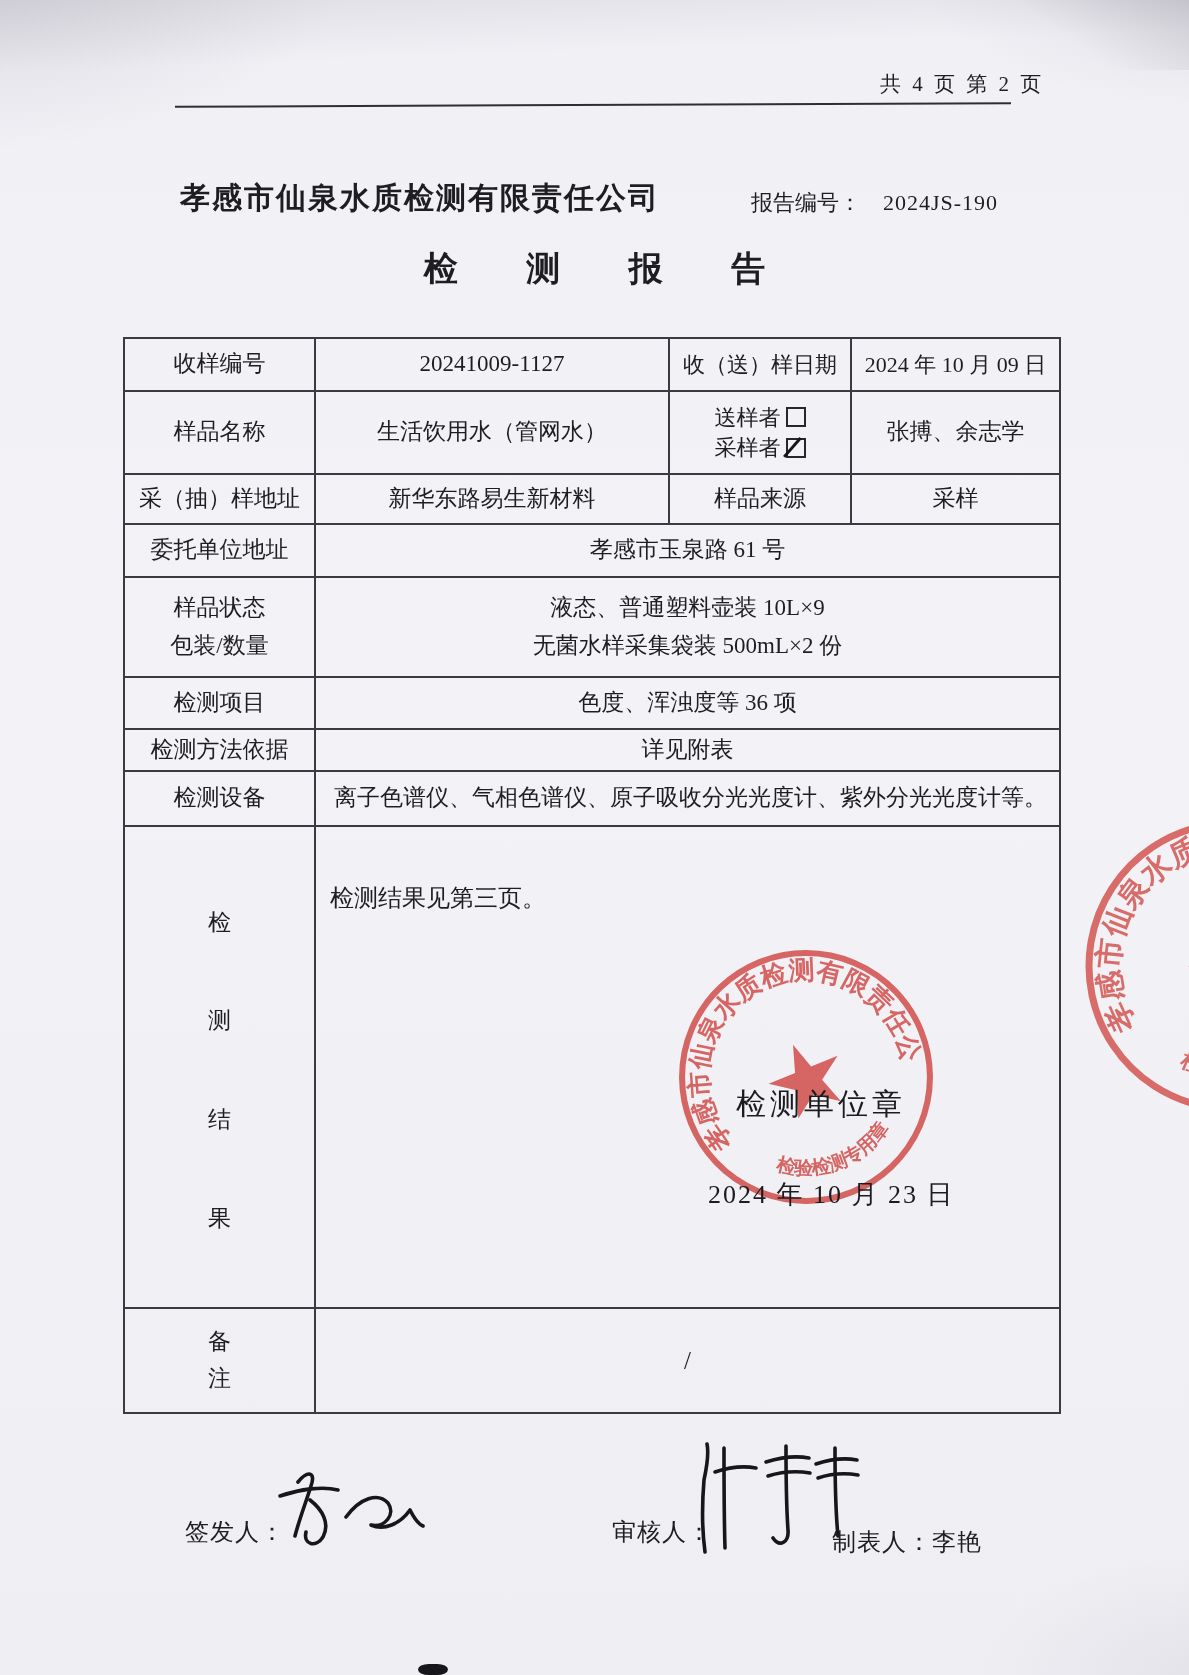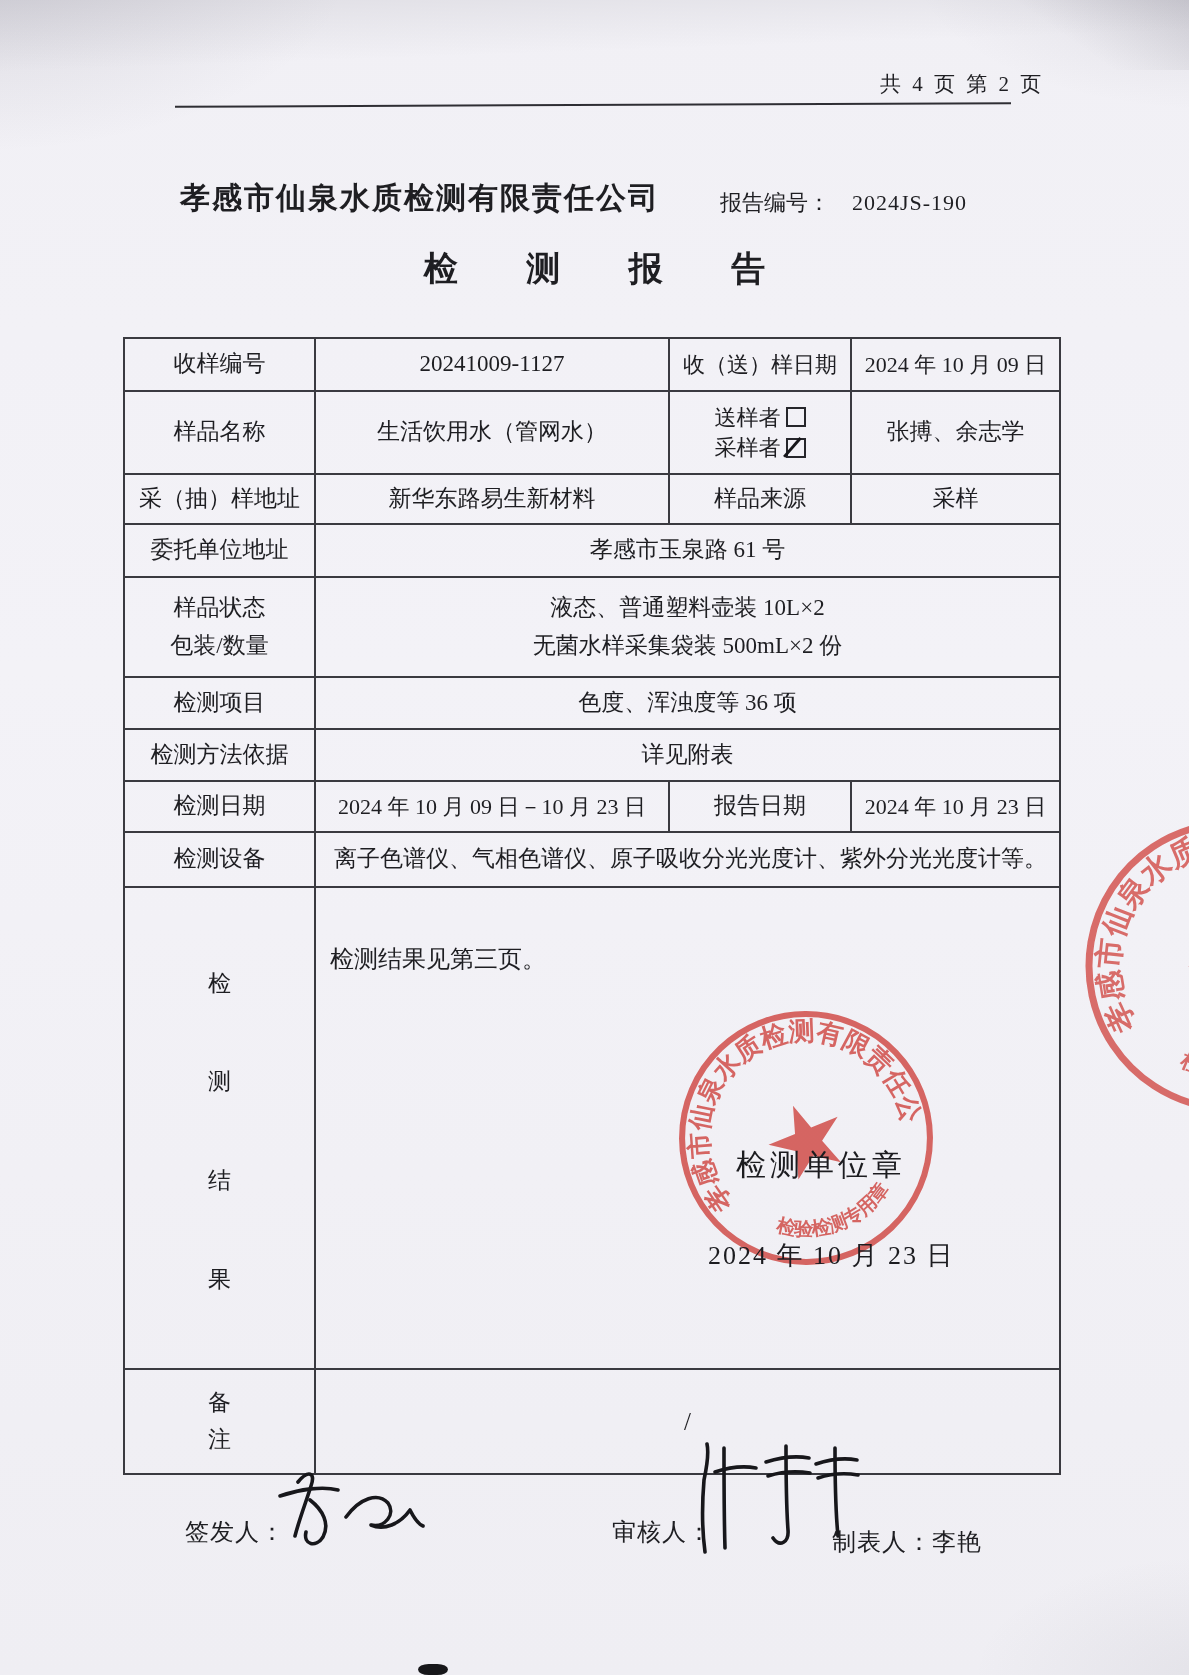--- a/index.html
+++ b/index.html
@@ -19,21 +19,21 @@
   .crease{position:absolute;pointer-events:none;}
   .crease-top{left:0;top:0;width:100%;height:90px;
     background:linear-gradient(178deg, rgba(70,68,84,0.10), rgba(70,68,84,0.0) 55%);}
   .crease-tr{right:0;top:0;width:220px;height:70px;
     background:linear-gradient(215deg, rgba(70,68,84,0.15), rgba(70,68,84,0) 55%);}
 
   .pagination{position:absolute;left:880px;top:70px;font-size:21px;letter-spacing:3px;}
   .header-rule{position:absolute;left:175px;top:104px;width:836px;border-top:2px solid #2e2e33;transform:rotate(-0.25deg);}
 
   .company-name{position:absolute;left:180px;top:178px;font-size:30px;font-weight:700;letter-spacing:2px;}
-  .report-no{position:absolute;left:720px;top:188px;font-size:22px;}
+  .report-no{position:absolute;left:751px;top:188px;font-size:22px;}
   .report-no .v{margin-left:22px;letter-spacing:1px;}
   .doc-title{position:absolute;left:0;top:246px;width:100%;text-align:center;
     font-size:34px;font-weight:700;letter-spacing:30px;text-indent:30px;}
 
   table.info-table{
     position:absolute;left:123px;top:337px;width:936px;
     border-collapse:collapse;table-layout:fixed;
   }
   .info-table td{
     border:2px solid #3a3a40;
@@ -125,38 +125,32 @@
     </tr>
     <tr style="height:100px">
       <td>
         <div class="two-line">
           <div>样品状态</div>
           <div>包装/数量</div>
         </div>
       </td>
       <td colspan="3">
         <div class="two-line">
-          <div>液态、普通塑料壶装 10L×2</div>
+          <div>液态、普通塑料壶装 10L×9</div>
           <div>无菌水样采集袋装 500mL×2 份</div>
         </div>
       </td>
     </tr>
     <tr style="height:52px">
       <td>检测项目</td>
       <td colspan="3">色度、浑浊度等 36 项</td>
     </tr>
-    <tr style="height:52px">
+    <tr style="height:42px">
       <td>检测方法依据</td>
       <td colspan="3">详见附表</td>
-    </tr>
-    <tr style="height:51px">
-      <td>检测日期</td>
-      <td class="sm">2024 年 10 月 09 日－10 月 23 日</td>
-      <td>报告日期</td>
-      <td class="sm">2024 年 10 月 23 日</td>
     </tr>
     <tr style="height:55px">
       <td>检测设备</td>
       <td colspan="3" class="left">离子色谱仪、气相色谱仪、原子吸收分光光度计、紫外分光光度计等。</td>
     </tr>
     <tr style="height:482px">
       <td>
         <div class="vlabel vlabel-result">
           <span>检</span>
           <span>测</span>

